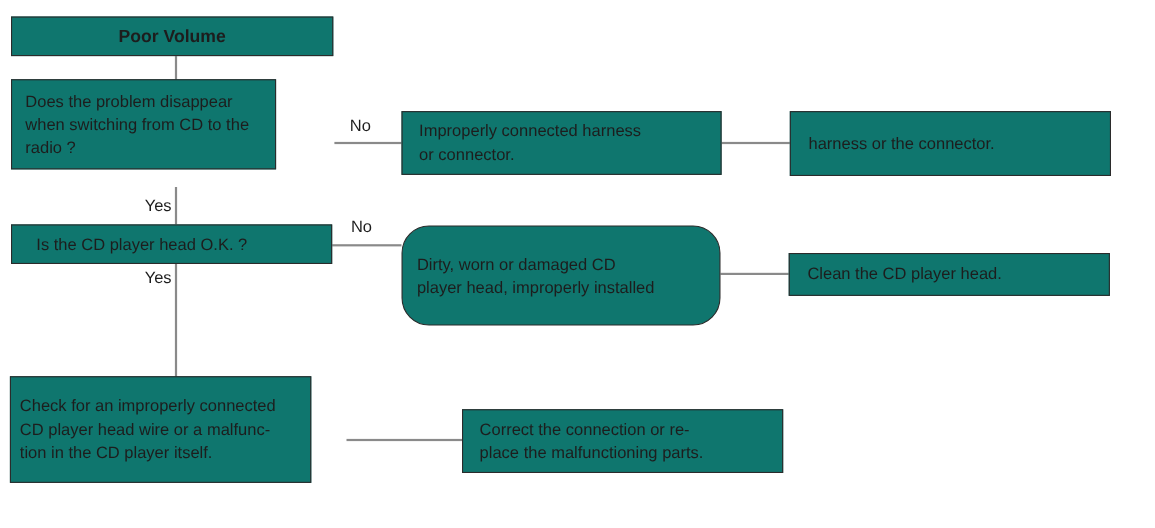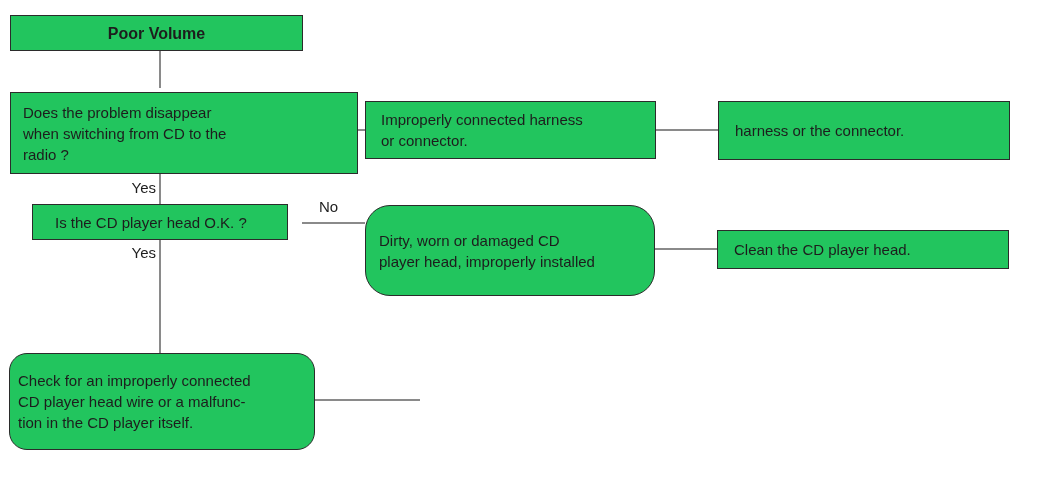--- a/index.html
+++ b/index.html
@@ -14,21 +14,21 @@
     background: #ffffff;
     font-family: "Liberation Sans", sans-serif;
     color: #1d1d1d;
     font-size: 15px;
     line-height: 21px;
     overflow: hidden;
   }
   .node {
     position: absolute;
     box-sizing: border-box;
-    background: #22c55e;
+    background: #0f766e;
     border: 1.5px solid #2b2b2b;
     display: flex;
     flex-direction: column;
     justify-content: center;
   }
   .node .line {
     white-space: nowrap;
   }
   .title-node {
     align-items: center;
@@ -42,27 +42,27 @@
   .edge-label {
     position: absolute;
     font-size: 15px;
     line-height: 20px;
     white-space: nowrap;
   }
   .edge-label.align-right { text-align: right; }
 
   
   #box-start  { left: 10px;  top: 15px;  width: 293px; height: 36px; }
-  #box-q1     { left: 10px;  top: 92px;  width: 348px; height: 82px; padding-left: 12px; }
+  #box-q1     { left: 10px;  top: 72px;  width: 241px; height: 82px; padding-left: 12px; }
   #box-cause1 { left: 365px; top: 101px; width: 291px; height: 58px; padding-left: 15px; }
   #box-fix1   { left: 718px; top: 101px; width: 292px; height: 59px; padding-left: 16px; }
-  #box-q2     { left: 10px;  top: 204px; width: 256px; height: 36px; padding-left: 22px; margin-left: 22px; }
+  #box-q2     { left: 10px;  top: 204px; width: 292px; height: 36px; padding-left: 22px; }
   #box-cause2 { left: 365px; top: 205px; width: 290px; height: 91px; padding-left: 13px; border-radius: 25px; }
   #box-fix2   { left: 717px; top: 230px; width: 292px; height: 39px; padding-left: 16px; }
-  #box-check  { left: 9px;   top: 353px; width: 306px; height: 97px; padding-left: 8px; border-radius: 18px; }
+  #box-check  { left: 9px;   top: 342px; width: 274px; height: 97px; padding-left: 8px; }
   #box-fix3   { left: 420px; top: 372px; width: 292px; height: 58px; padding-left: 15px; }
 
   
   #conn-start-q1 { left: 159px; top: 51px;  width: 2px;   height: 37px; }
   #conn-q1-q2    { left: 159px; top: 170px; width: 2px;   height: 34px; }
   #conn-q2-check { left: 159px; top: 239px; width: 2px;   height: 114px; }
   #conn-q1-cause1   { left: 304px; top: 129px; width: 61px;  height: 2px; }
   #conn-cause1-fix1 { left: 656px; top: 129px; width: 62px;  height: 2px; }
   #conn-q2-cause2   { left: 302px; top: 222px; width: 63px;  height: 2px; }
   #conn-cause2-fix2 { left: 655px; top: 248px; width: 62px;  height: 2px; }
@@ -124,14 +124,18 @@
   <div class="node" id="box-fix2">
     <div class="line">Clean the CD player head.</div>
   </div>
 
   <div class="node" id="box-check">
     <div class="line">Check for an improperly connected</div>
     <div class="line">CD player head wire or a malfunc-</div>
     <div class="line">tion in the CD player itself.</div>
   </div>
 
+  <div class="node" id="box-fix3">
+    <div class="line">Correct the connection or re-</div>
+    <div class="line">place the malfunctioning parts.</div>
+  </div>
 
 </div>
 
 </body></html>

